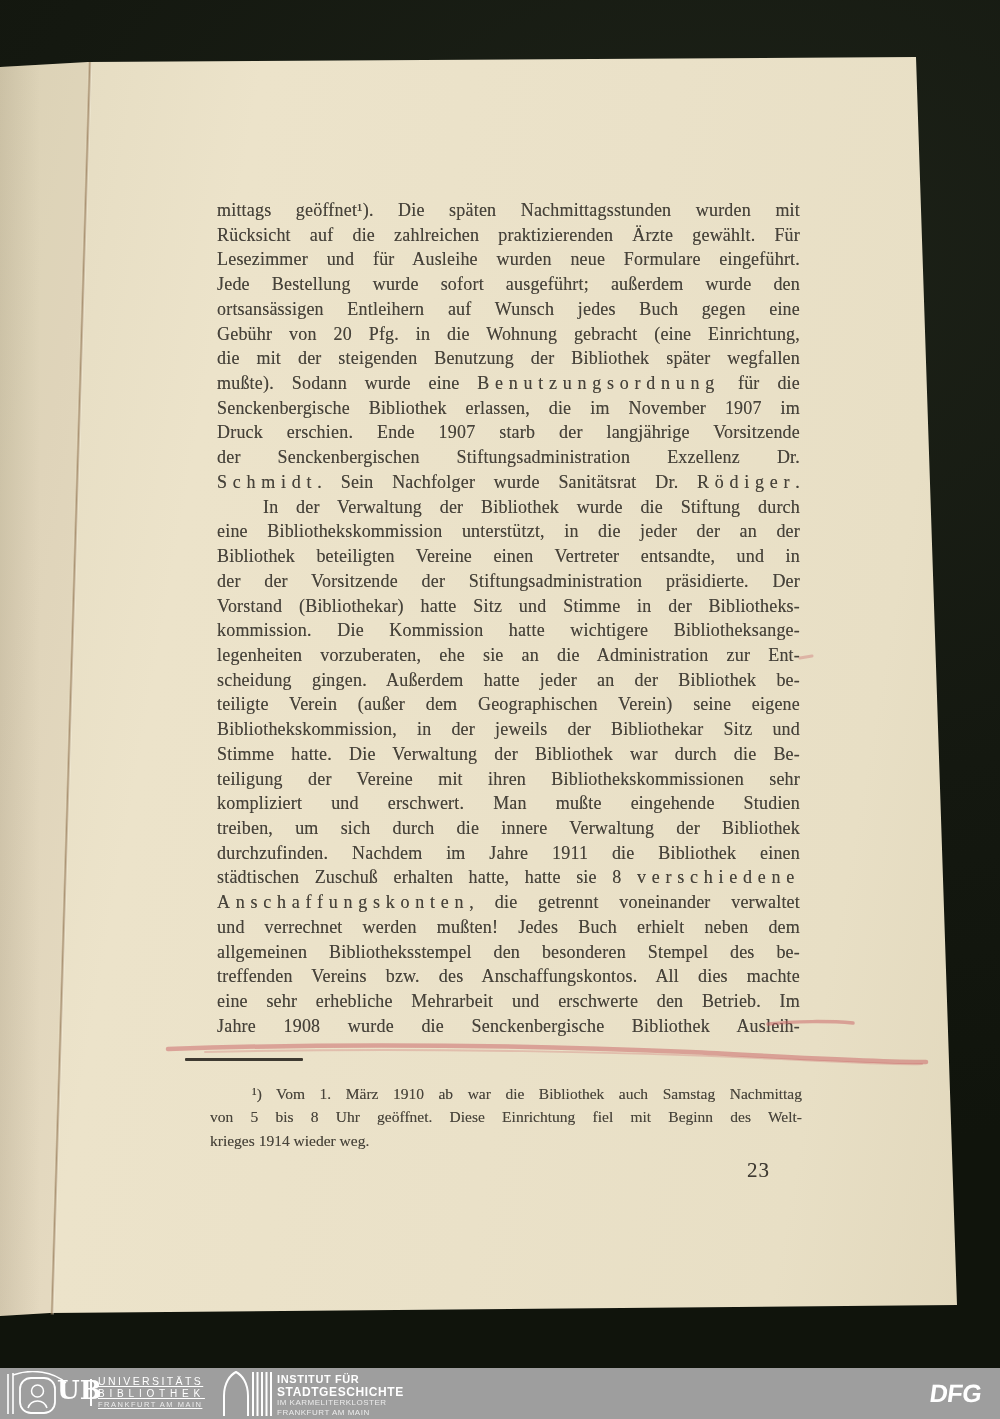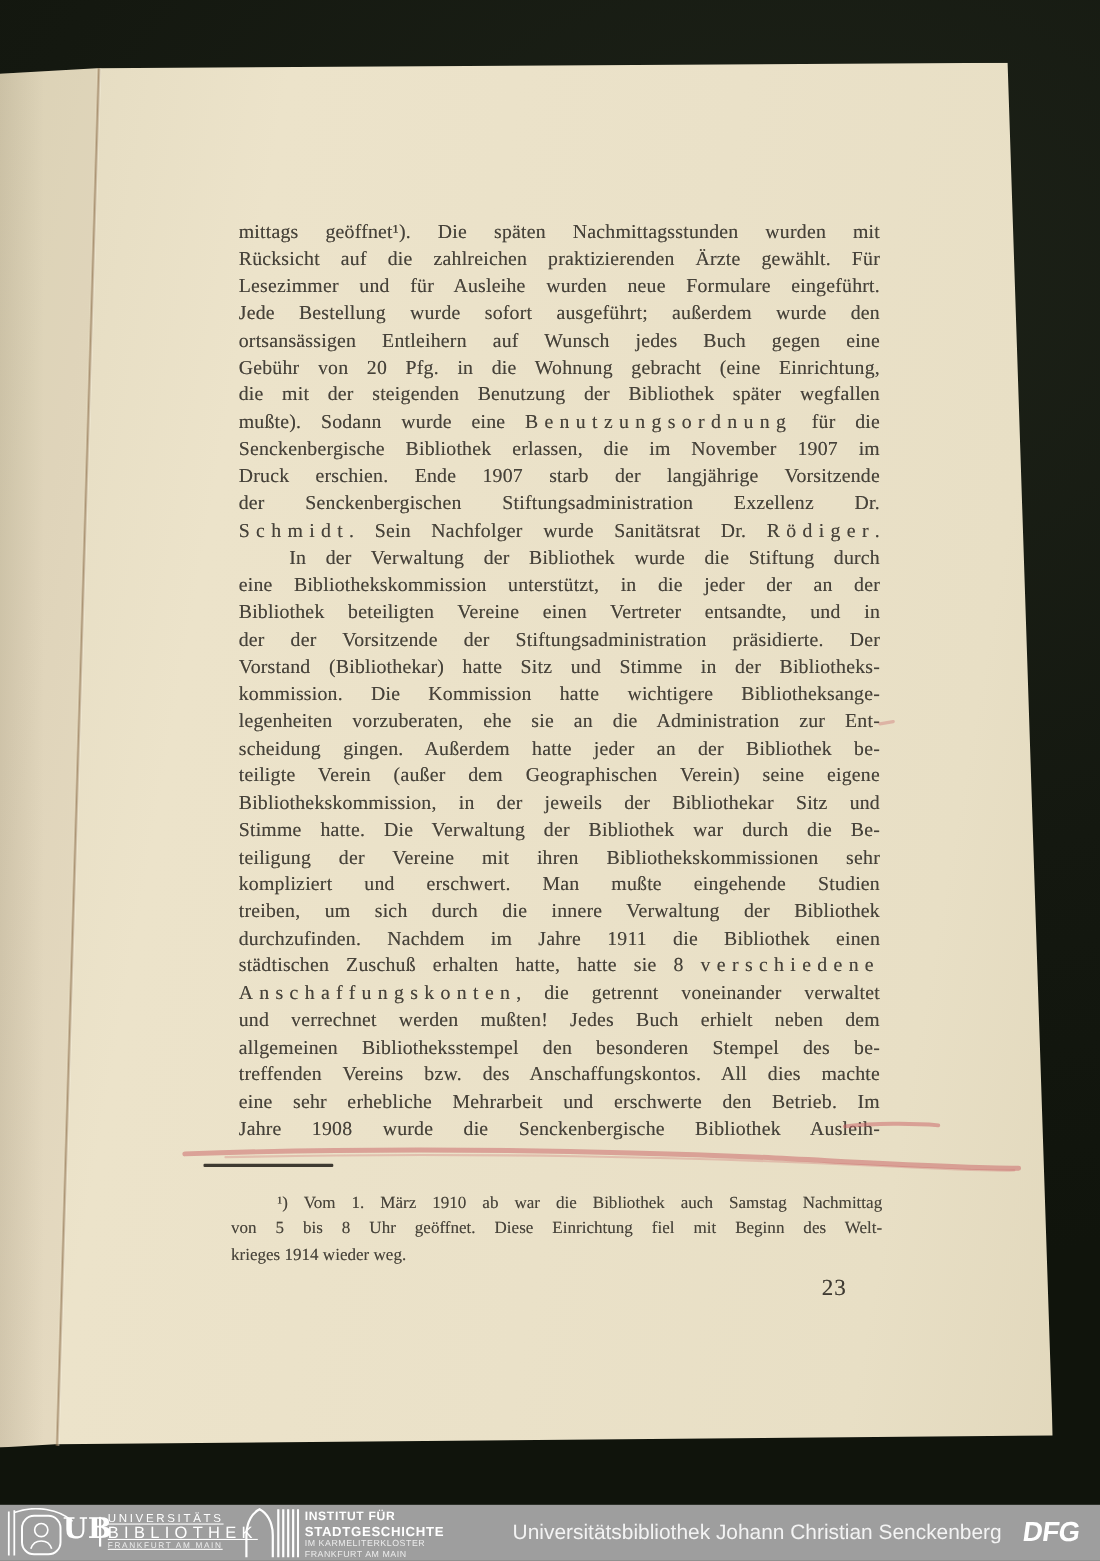--- a/index.html
+++ b/index.html
@@ -67,21 +67,21 @@
   }
   .ub-logo{position:absolute;left:6px;top:3px;width:110px;height:45px;}
   .ub-abbrev{
     position:absolute;left:57px;top:7px;
     font-family:"DejaVu Serif","Liberation Serif",serif;
     font-weight:bold;font-size:26px;color:#fff;letter-spacing:0;
   }
   .ub-sep{position:absolute;left:90px;top:11px;width:2px;height:27px;background:#fff;}
   .ub-text{position:absolute;left:98px;top:7px;color:#fff;text-decoration:underline;}
   .ub-text .l1{font-size:10.5px;letter-spacing:2.4px;line-height:12.5px;}
-  .ub-text .l2{font-size:15px;letter-spacing:4.8px;line-height:12.5px;}
+  .ub-text .l2{font-size:10px;letter-spacing:4.8px;line-height:12.5px;}
   .ub-text .l3{font-size:7.5px;letter-spacing:1.5px;line-height:10px;color:#ececec;}
   .inst-logo{position:absolute;left:220px;top:3px;width:52px;height:45px;}
   .inst-text{position:absolute;left:277px;top:5px;color:#fff;}
   .inst-text .b1{font-size:11px;font-weight:bold;letter-spacing:.6px;line-height:12.5px;}
   .inst-text .b2{font-size:12px;font-weight:bold;letter-spacing:.6px;line-height:12.5px;}
   .inst-text .s1,.inst-text .s2{font-size:8px;letter-spacing:.5px;line-height:9.5px;color:#ececec;}
   .lib-name{
     position:absolute;left:466px;top:0;height:51px;display:flex;align-items:center;
     font-size:19px;color:#f3f3f3;
   }
@@ -179,16 +179,15 @@
     <line x1="46.5" y1="1" x2="46.5" y2="45" stroke="#fff" stroke-width="2"></line>
     <line x1="51" y1="1" x2="51" y2="45" stroke="#fff" stroke-width="2"></line>
   </svg>
   <div class="inst-text">
     <div class="b1">INSTITUT FÜR</div>
     <div class="b2">STADTGESCHICHTE</div>
     <div class="s1">IM KARMELITERKLOSTER</div>
     <div class="s2">FRANKFURT AM MAIN</div>
   </div>
 
-  <div class="lib-name">Universitätsbibliothek Johann Christian Senckenberg</div>
 
   <div class="dfg-logo">DFG</div>
 </div>
 
 </body></html>

